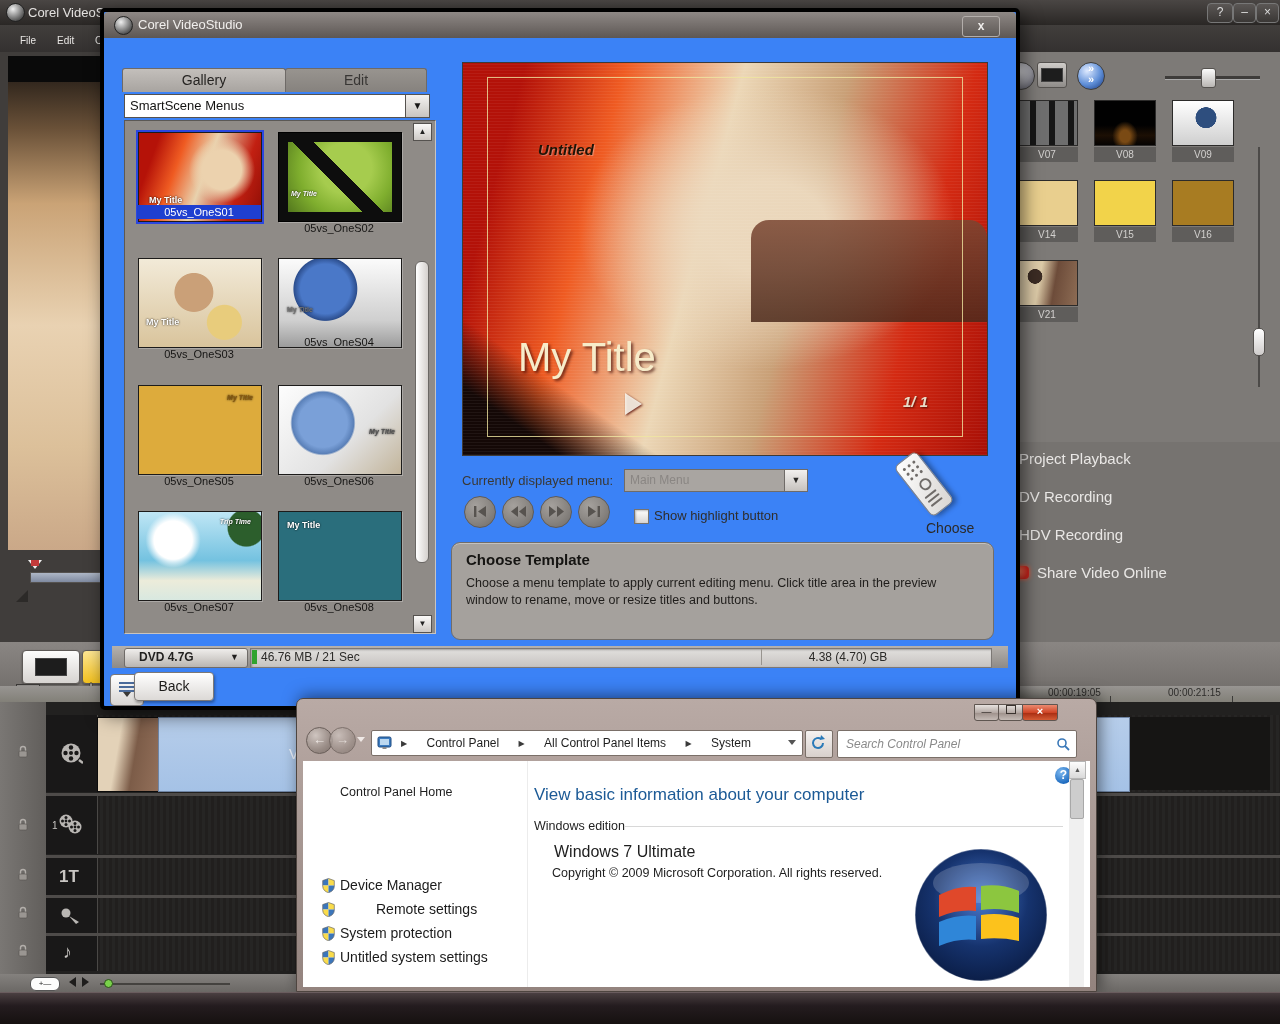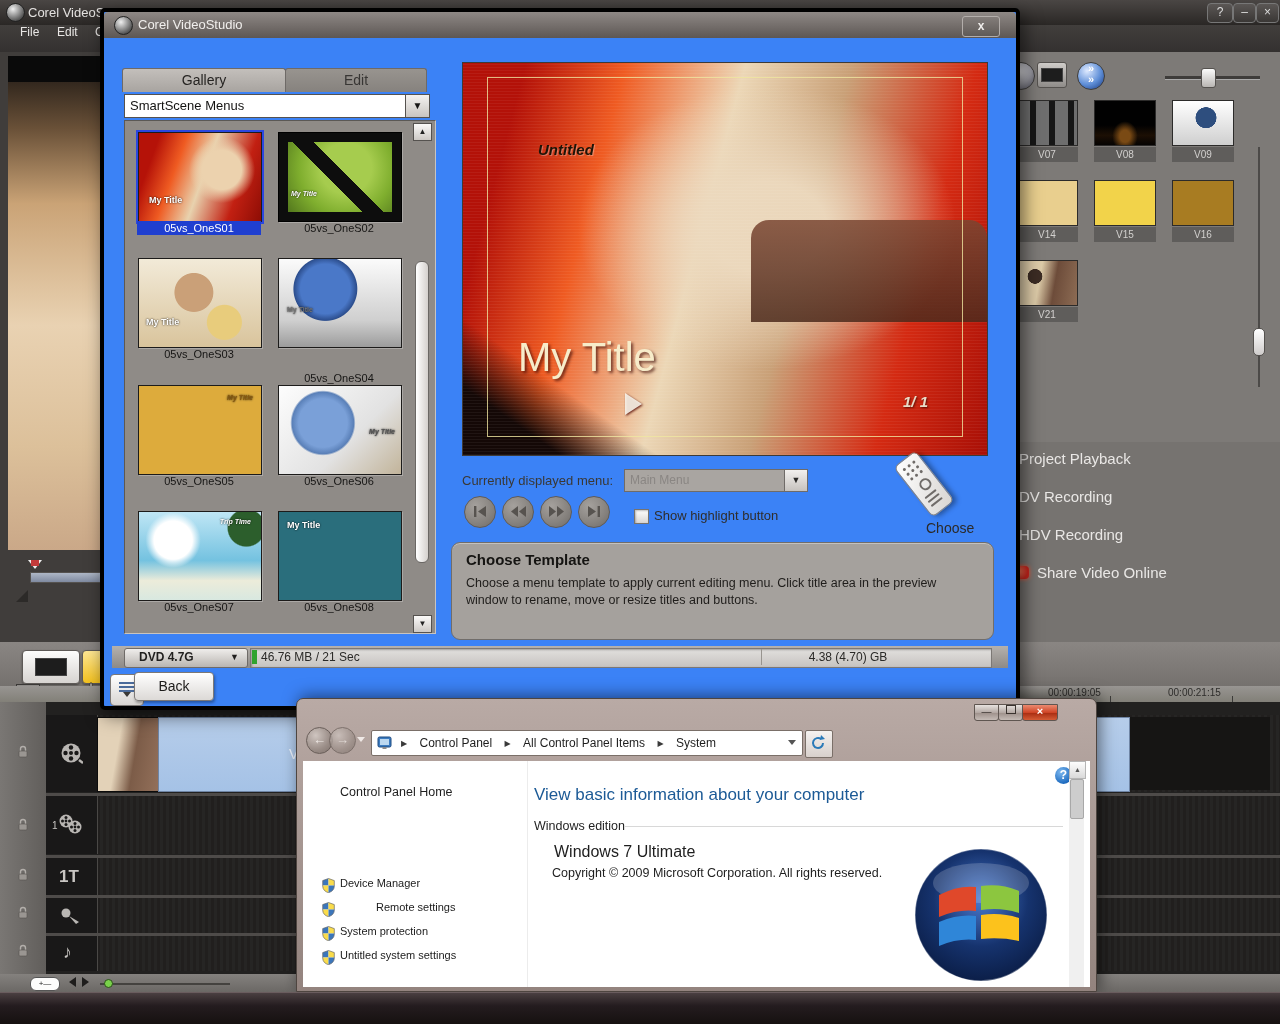--- a/index.html
+++ b/index.html
@@ -10,21 +10,21 @@
   .app-titlebar{left:0;top:0;width:1280px;height:25px;
     background:linear-gradient(#4a4644,#2a2725);color:#ddd;font-size:13px;}
   .app-title{left:28px;top:5px;color:#e3e1df;white-space:nowrap;}
   .corel-orb{width:17px;height:17px;border-radius:50%;
     background:radial-gradient(circle at 35% 30%,#efefef,#9a9a9a 40%,#3c3c3c 85%);
     border:1px solid #222;}
   .win-btn{top:3px;height:18px;background:linear-gradient(#5b5755,#3a3735);
     border:1px solid #777;border-radius:4px;color:#ddd;font-size:12px;
     text-align:center;line-height:17px;}
   .app-menubar{left:0;top:25px;width:1280px;height:27px;background:linear-gradient(#413e3c,#343130);}
-  .menu-item{top:0;color:#e8e6e4;font-size:12px;}
+  .menu-item{top:10px;color:#e8e6e4;font-size:10px;}
   .left-panel{left:0;top:52px;width:100px;height:590px;background:#403d3b;}
   .left-photo{left:8px;top:82px;width:92px;height:468px;
     background:linear-gradient(180deg,#33281e 0%,#6a5138 10%,#caa376 26%,#e9d2b2 52%,#dcc09a 78%,#caa888 100%);}
   .left-photo-black{left:8px;top:56px;width:92px;height:26px;background:#0a0a0a;}
   .trim-marker{left:28px;top:560px;width:0;height:0;border:7px solid transparent;border-top:9px solid #efefef;}
   .trim-marker-core{left:31px;top:560px;width:8px;height:6px;background:#c23b3b;}
   .trim-track{left:30px;top:572px;width:70px;height:9px;background:linear-gradient(#aeb7c6,#7f8aa0);border:1px solid #55524f;}
   .jog-tri{left:16px;top:590px;width:0;height:0;border-left:12px solid transparent;border-bottom:12px solid #2c2a28;}
   .toolstrip{left:0;top:642px;width:1280px;height:58px;background:linear-gradient(#8a8683,#6e6a67);}
   .tool-btn{top:650px;height:32px;border-radius:4px;border:1px solid #5e5a57;
@@ -176,34 +176,34 @@
   .cp-btn{top:5px;height:15px;border:1px solid #5f5651;border-radius:0 0 3px 3px;
     background:linear-gradient(#e7e2df,#b4a9a4 50%,#9c8f89 51%,#c5bbb6);
     text-align:center;line-height:13px;font-size:10px;color:#3a332f;}
   .cp-close{background:linear-gradient(#eb8a70,#cf4526 50%,#a72b10 51%,#d45b35);color:#fff;
     font-weight:bold;font-size:11px;}
   .navball{top:28px;width:25px;height:25px;border-radius:50%;border:1px solid #6a5f5a;
     background:radial-gradient(circle at 35% 30%,#cfc5c0,#9a8d87 60%,#7e716b);
     color:#efe9e6;text-align:center;line-height:24px;font-size:13px;}
   .bc-field{left:74px;top:31px;width:430px;height:24px;background:#fff;border:1px solid #7a6f68;
     border-radius:2px;font-size:12px;color:#1e1e1e;}
-  .bc-item{display:inline-block;margin:0 6px;line-height:24px;}
+  .bc-item{display:inline-block;margin:0 13px;line-height:24px;}
   .bc-sep{display:inline-block;color:#3a3a3a;font-size:8px;margin:0 3px;line-height:24px;vertical-align:1px;}
   .bc-caret{position:absolute;right:6px;top:9px;width:0;height:0;border:4px solid transparent;border-top:5px solid #555;}
   .refresh-btn{left:508px;top:31px;width:26px;height:26px;background:linear-gradient(#f5f2f0,#d8d0cc);
     border:1px solid #7a6f68;border-radius:2px;}
   .search-box{left:540px;top:31px;width:238px;height:26px;background:#fff;border:1px solid #7a6f68;
     border-radius:2px;}
   .search-box input{position:absolute;left:6px;top:3px;width:200px;height:18px;border:none;outline:none;
     font-family:"Liberation Sans",sans-serif;font-size:12px;color:#444;}
   .search-box input::placeholder{color:#8a8a8a;font-style:italic;}
   .cp-body{left:6px;top:62px;width:787px;height:226px;background:#fff;overflow:hidden;}
   .cp-side-sep{left:230px;top:62px;width:1px;height:226px;background:#ececec;}
   .cp-home{left:37px;top:24px;font-size:12.5px;color:#1e1e1e;}
-  .cp-link{font-size:11px;color:#1b1b1b;}
+  .cp-link{font-size:14px;color:#1b1b1b;}
   .cp-title{left:231px;top:24px;font-size:17px;color:#1c5a96;}
   .cp-section{left:231px;top:58px;font-size:12.5px;color:#1e1e1e;}
   .cp-rule{left:322px;top:65px;width:438px;height:1px;background:#d8d8d8;}
   .cp-edition{left:251px;top:82px;font-size:16px;color:#1e1e1e;}
   .cp-copy{left:249px;top:105px;font-size:12.5px;color:#1e1e1e;}
   .cp-help{left:752px;top:6px;width:17px;height:17px;border-radius:50%;
     background:radial-gradient(circle at 35% 30%,#7db8ef,#1f6cc0 70%,#114e92);
     color:#fff;font-size:12px;font-weight:bold;text-align:center;line-height:17px;}
   .cp-scroll{left:772px;top:0px;width:15px;height:226px;background:#f0f0f0;}
   .cp-scroll-up{width:15px;height:16px;background:linear-gradient(#fdfdfd,#d9d9d9);
@@ -425,37 +425,37 @@
     <div class="abs cat-arrow">▼</div>
 
     <div class="abs grid-panel">
       <div class="abs gscroll-btn" style="top:2px;">▲</div>
       <div class="abs gscroll-btn" style="top:494px;">▼</div>
       <div class="abs gscroll-thumb"></div>
 
       <div class="abs gthumb gsel" style="left:13px;top:11px;background:radial-gradient(circle at 68% 42%,#ecd2ae 0 20%,transparent 34%),linear-gradient(110deg,#b51208 14%,#ef5b22 32%,#e8d2ae 52%,#c22012 78%,#8e0d05);">
         <span class="gcap" style="left:10px;bottom:16px;font-size:9px;">My Title</span>
       </div>
-      <div class="gname gname-sel abs" style="left:12px;top:100px;">05vs_OneS01</div>
+      <div class="gname gname-sel abs" style="left:12px;top:84px;">05vs_OneS01</div>
 
       <div class="abs gthumb" style="left:153px;top:11px;background:linear-gradient(45deg,transparent 44%,#0d0d0d 44% 54%,transparent 54%),radial-gradient(circle at 55% 40%,#a6cc4e 0 30%,#7fae2e 55%,#3c5c14),#0d0d0d;background-blend-mode:normal;border-color:#000;">
         <div style="position:absolute;inset:0;border:9px solid #0d0d0d;"></div>
         <span class="gcap" style="left:12px;bottom:24px;font-style:italic;">My Title</span>
       </div>
       <div class="gname abs" style="left:152px;top:101px;">05vs_OneS02</div>
 
       <div class="abs gthumb" style="left:13px;top:137px;background:radial-gradient(circle at 45% 38%,#caa078 0 22%,transparent 23%),radial-gradient(circle at 70% 72%,#e8cc7c 0 16%,transparent 17%),linear-gradient(#f2ead8,#d9c49c);">
         <span class="gcap" style="left:7px;bottom:20px;color:#fff;font-size:9px;">My Title</span>
       </div>
       <div class="gname abs" style="left:12px;top:227px;">05vs_OneS03</div>
 
       <div class="abs gthumb" style="left:153px;top:137px;background:radial-gradient(circle at 38% 34%,#4a78c8 0 26%,#2c4e8e 33%,transparent 34%),linear-gradient(#fbfbfb,#cfcfcf 70%,#9c9c9c);">
         <span class="gcap" style="left:8px;bottom:34px;color:#777;">My Title</span>
       </div>
-      <div class="gname abs" style="left:152px;top:215px;margin-top:36px;">05vs_OneS04</div>
+      <div class="gname abs" style="left:152px;top:215px;">05vs_OneS04</div>
 
       <div class="abs gthumb" style="left:13px;top:264px;background:linear-gradient(60deg,transparent 56%,#3a2a10 56% 70%,transparent 70%),radial-gradient(circle at 48% 52%,#f4e0c0 0 20%,transparent 21%),linear-gradient(115deg,#f7e9b2,#e8bE848 45%,#c08818);background-color:#ddab3c;">
         <span class="gcap" style="right:8px;top:8px;color:#8a5a10;font-style:italic;">My Title</span>
       </div>
       <div class="gname abs" style="left:12px;top:354px;">05vs_OneS05</div>
 
       <div class="abs gthumb" style="left:153px;top:264px;background:radial-gradient(circle at 36% 42%,#7aa0d8 0 26%,#5a80b8 33%,transparent 35%),linear-gradient(135deg,#fdfdfd,#e2e2e2 60%,#c2b49a);">
         <span class="gcap" style="right:6px;top:42px;color:#555;font-style:italic;">My Title</span>
       </div>
       <div class="gname abs" style="left:152px;top:354px;">05vs_OneS06</div>
@@ -575,20 +575,27 @@
         <span class="bc-item">All Control Panel Items</span>
         <span class="bc-sep">▶</span>
         <span class="bc-item">System</span>
       </span>
       <div class="bc-caret"></div>
     </div>
     <div class="abs refresh-btn">
       <svg width="16" height="16" viewBox="0 0 16 16" style="margin:4px;">
         <path d="M13 8 a5 5 0 1 1 -2-4" fill="none" stroke="#2a7ab8" stroke-width="2"></path>
         <path d="M11 0 L15 4 L10 5 z" fill="#2a7ab8"></path>
+      </svg>
+    </div>
+    <div class="abs search-box">
+      <input placeholder="Search Control Panel" style="">
+      <svg width="14" height="14" viewBox="0 0 14 14" style="position:absolute;right:6px;top:6px;">
+        <circle cx="6" cy="6" r="4" fill="none" stroke="#3a78b8" stroke-width="1.6"></circle>
+        <path d="M9 9 L13 13" stroke="#3a78b8" stroke-width="1.8"></path>
       </svg>
     </div>
 
     <div class="abs cp-body">
       <span class="abs cp-home">Control Panel Home</span>
 
       <svg class="abs" style="left:19px;top:117px;" width="13" height="15" viewBox="0 0 13 15">
           <defs>
             <clipPath id="sh1">
               <path d="M6.5 .5 L12.3 2.6 V8 C12.3 11.7 9.7 13.8 6.5 14.7 C3.3 13.8 .7 11.7 .7 8 V2.6 Z"></path>

